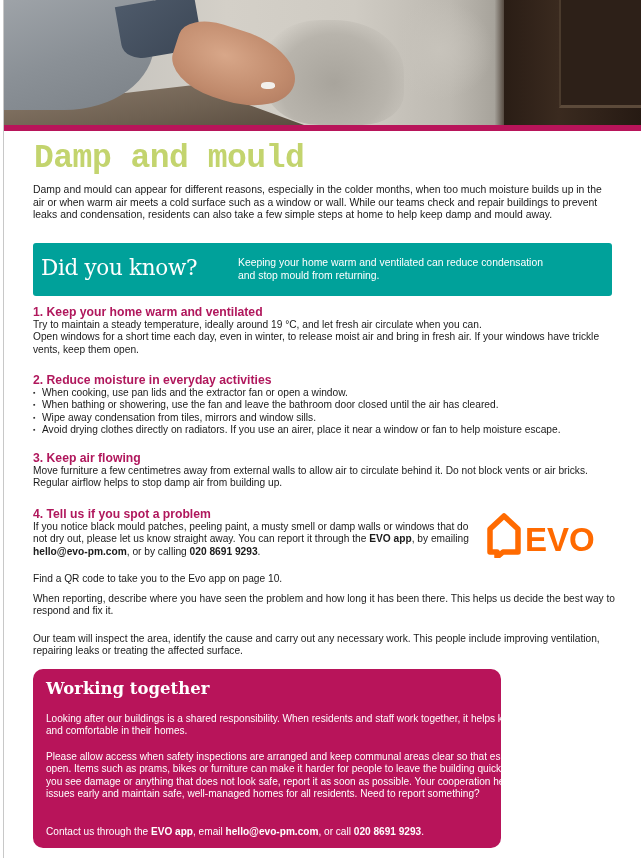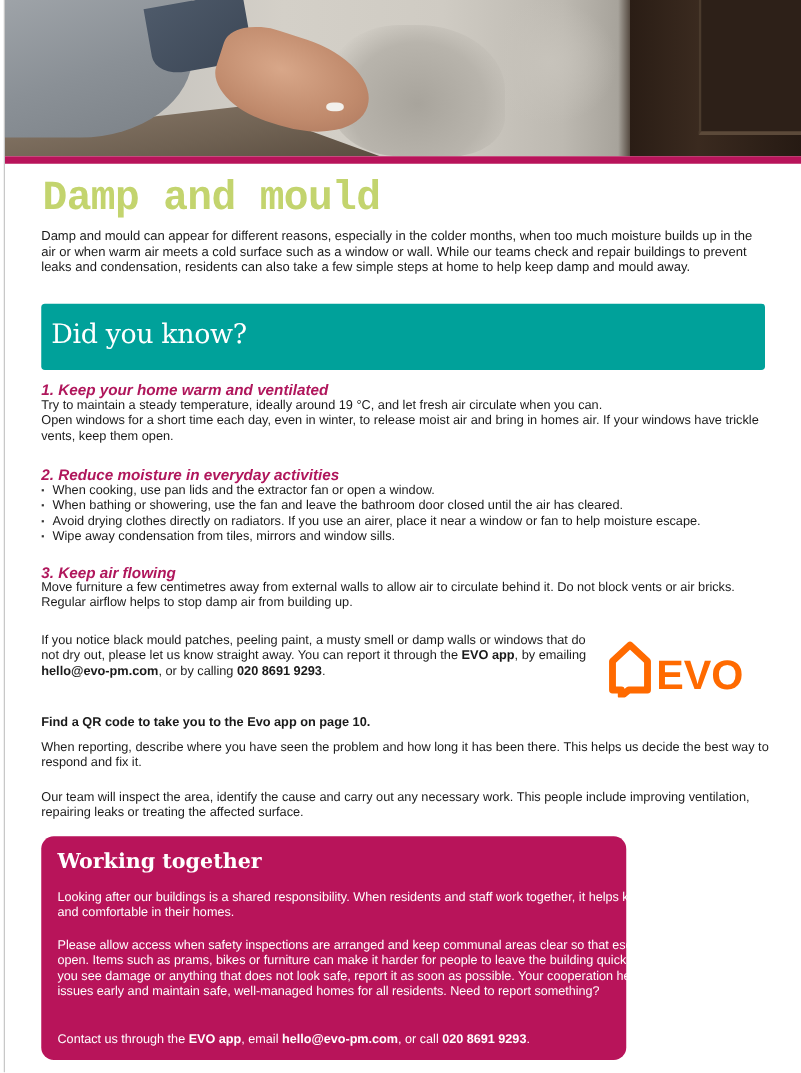--- a/index.html
+++ b/index.html
@@ -30,32 +30,32 @@
   .title { position:absolute; left:34px; top:139px; margin:0; font-family:Liberation Mono, monospace;
            font-weight:bold; font-size:33px; letter-spacing:-0.5px; color:#c3d46e; line-height:40px; }
   .intro { position:absolute; left:33px; top:184px; width:580px; font-size:10.4px; line-height:12.6px; margin:0; color:#1a1a1a; }
 
   .callout { position:absolute; left:33px; top:243px; width:579px; height:53px; background:#00a19a; border-radius:3px; }
   .callout-title { position:absolute; left:8px; top:11px; margin:0; font-family:"DejaVu Serif","Liberation Serif",serif;
            font-weight:normal; font-size:21.5px; color:#ffffff; line-height:28px; letter-spacing:-0.3px; }
   .callout-text { position:absolute; left:205px; top:14px; width:320px; font-size:10.4px; line-height:12.5px; color:#ffffff; margin:0; }
 
   .section { position:absolute; left:33px; width:585px; }
-  .section h2 { margin:0; font-size:12.2px; line-height:14px; font-weight:bold; color:#b0175c;font-style:italic; }
+  .section h2 { margin:0; font-size:12.2px; line-height:14px; font-weight:bold; color:#b0175c; }
   .section p { margin:0; font-size:10.2px; line-height:12.4px; color:#1a1a1a; }
   .section ul { margin:0; padding:0; list-style:none; }
   .section li { font-size:10.2px; line-height:12.4px; padding-left:9px; position:relative; color:#1a1a1a; }
   .section li::before { content:"\25AA"; position:absolute; left:0; top:0; font-size:7px; color:#333; }
   .s1 { top:305px; } .s2 { top:373px; } .s3 { top:451px; } .s4 { top:507px; width:440px; }
   b.em { font-weight:bold; }
 
   .evo-logo { position:absolute; left:487px; top:512px; width:110px; height:46px; }
   .evo-logo svg { display:block; }
 
-  .qr-line { position:absolute; left:33px; top:573px; font-size:10.2px; line-height:12.4px; font-weight:bold; margin:0;text-align:center; }
+  .qr-line { position:absolute; left:33px; top:573px; font-size:10.2px; line-height:12.4px; font-weight:normal; margin:0;text-align:center; }
   .para1 { position:absolute; left:33px; top:593px; width:585px; font-size:10.2px; line-height:12.4px; margin:0; }
   .para2 { position:absolute; left:33px; top:633px; width:585px; font-size:10.2px; line-height:12.4px; margin:0; }
 
   .together { position:absolute; left:33px; top:669px; width:468px; height:179px; background:#b8145a; border-radius:10px; }
   .together h2 { position:absolute; left:13px; top:9px; margin:0; font-family:"DejaVu Serif","Liberation Serif",serif;
            font-weight:bold; font-size:16.5px; color:#ffffff; line-height:22px; }
   .together p { position:absolute; left:13px; width:555px; margin:0; font-size:10.1px; line-height:12.3px; color:#ffffff; }
   .together .t1 { top:44px; } .together .t2 { top:82px; } .together .t3 { top:157px; }
 </style>
 </head>
@@ -74,44 +74,46 @@
   <div class="hand"></div>
   <div class="flake"></div>
 </div>
 <div class="accent-bar"></div>
 
 <h1 class="title">Damp and mould</h1>
 <p class="intro">Damp and mould can appear for different reasons, especially in the colder months, when too much moisture builds up in the air or when warm air meets a cold surface such as a window or wall. While our teams check and repair buildings to prevent leaks and condensation, residents can also take a few simple steps at home to help keep damp and mould away.</p>
 
 <div class="callout">
   <h2 class="callout-title">Did you know?</h2>
+  <p class="callout-text">Keeping your home warm and ventilated can reduce condensation and stop mould from returning.</p>
 </div>
 
 <div class="section s1">
   <h2>1. Keep your home warm and ventilated</h2>
   <p>Try to maintain a steady temperature, ideally around 19 °C, and let fresh air circulate when you can.</p>
-  <p>Open windows for a short time each day, even in winter, to release moist air and bring in homes air. If your windows have trickle vents, keep them open.</p>
+  <p>Open windows for a short time each day, even in winter, to release moist air and bring in fresh air. If your windows have trickle vents, keep them open.</p>
 </div>
 
 <div class="section s2">
   <h2>2. Reduce moisture in everyday activities</h2>
   <ul>
     <li>When cooking, use pan lids and the extractor fan or open a window.</li>
     <li>When bathing or showering, use the fan and leave the bathroom door closed until the air has cleared.</li>
+    <li>Wipe away condensation from tiles, mirrors and window sills.</li>
     <li>Avoid drying clothes directly on radiators. If you use an airer, place it near a window or fan to help moisture escape.</li>
-    <li>Wipe away condensation from tiles, mirrors and window sills.</li>
   </ul>
 </div>
 
 <div class="section s3">
   <h2>3. Keep air flowing</h2>
   <p>Move furniture a few centimetres away from external walls to allow air to circulate behind it. Do not block vents or air bricks. Regular airflow helps to stop damp air from building up.</p>
 </div>
 
 <div class="section s4">
+  <h2>4. Tell us if you spot a problem</h2>
   <p><span>If you notice black mould patches, peeling paint, a musty smell or damp walls or windows that do not dry out, please let us know straight away. You can report it through the </span><b class="em">EVO app</b><span>, by emailing </span><b class="em">hello@evo-pm.com</b><span>, or by calling </span><b class="em">020 8691 9293</b><span>.</span></p>
 </div>
 
 <div class="evo-logo">
   <svg width="110" height="46" viewBox="0 0 110 46">
     <path d="M3 17 L17 4 L31 17 L31 40 L16 40 L10 45 L10 40 L3 40 Z" fill="none" stroke="#ff6a00" stroke-width="5.5" stroke-linejoin="round"></path>
     <text x="38" y="39" font-family="Liberation Sans, DejaVu Sans, sans-serif" font-weight="bold" font-size="33" fill="#ff6a00">EVO</text>
   </svg>
 </div>
 

